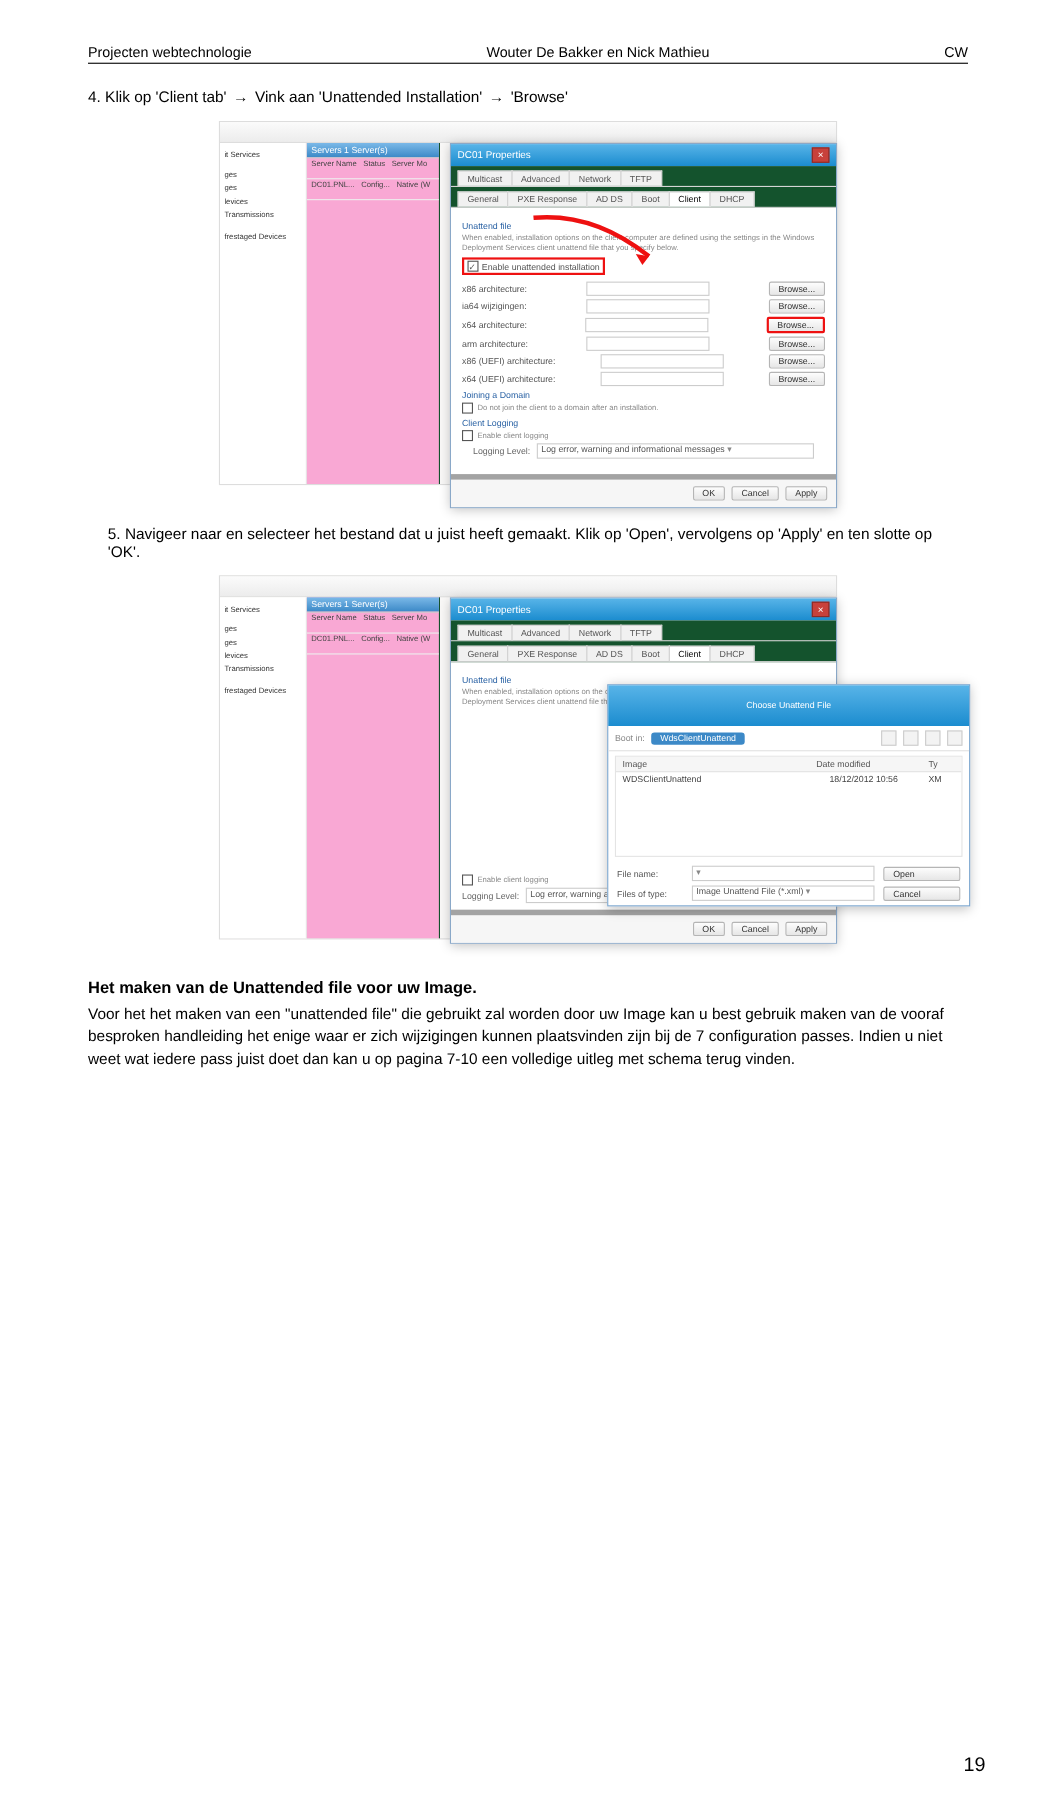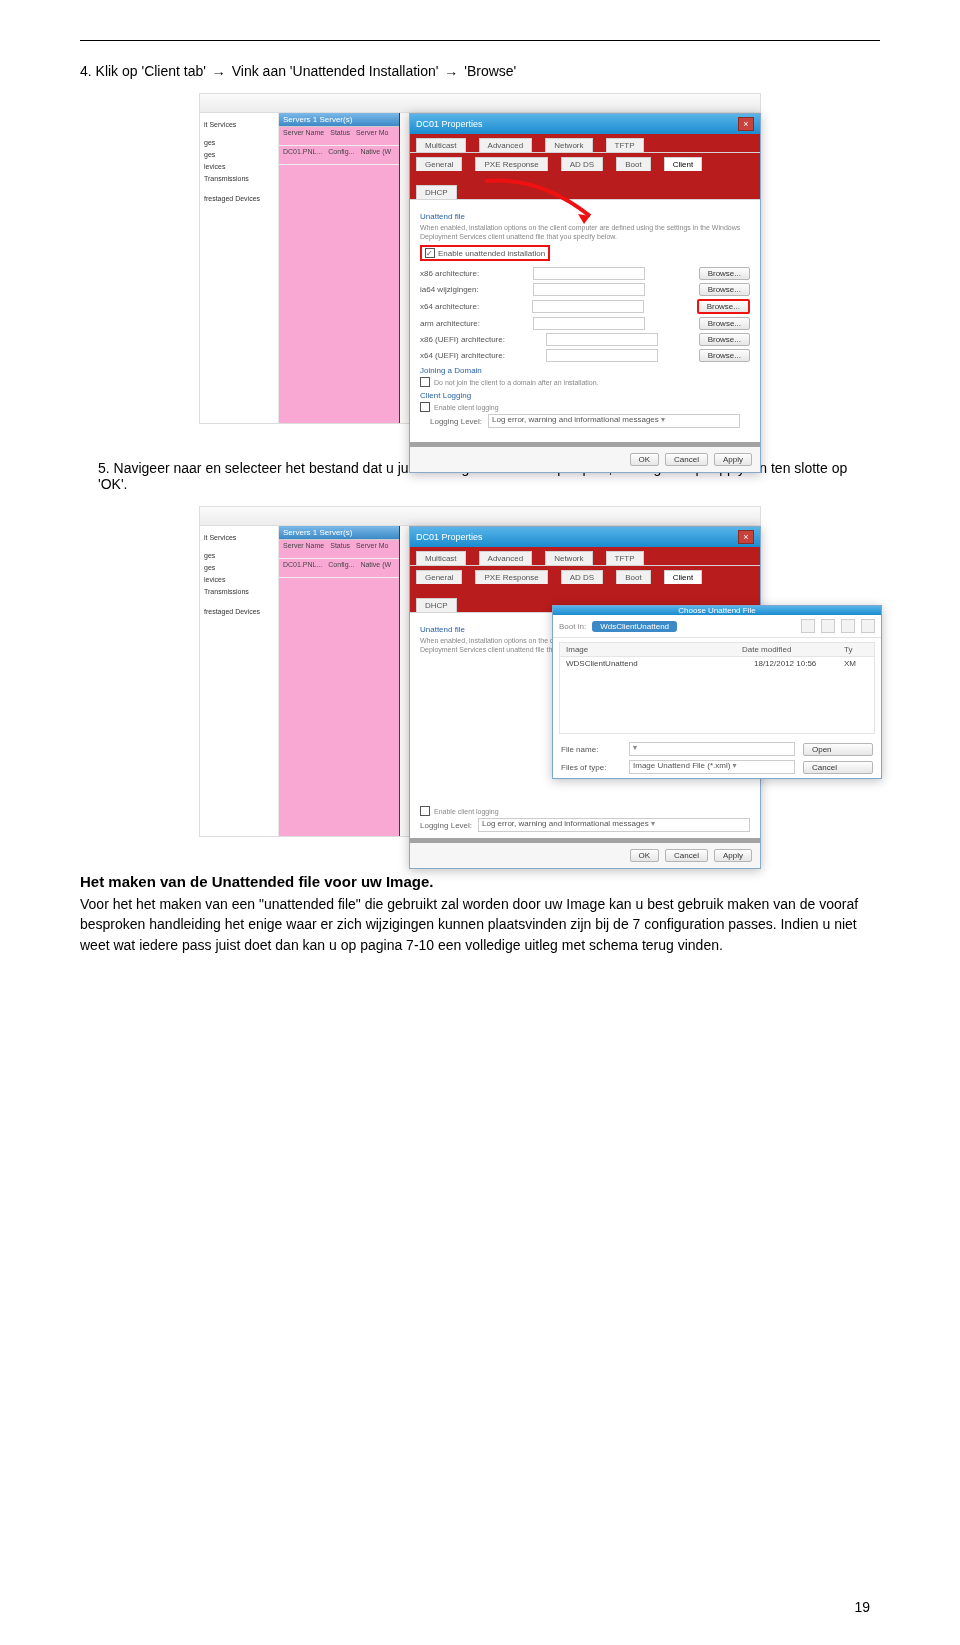--- a/index.html
+++ b/index.html
@@ -132,23 +132,23 @@
     background: #c8413b;
     color: #fff;
     display:flex;align-items:center;justify-content:center;
     font-size:9px;
     border: 1px solid #8c2a26;
   }
   .tabs {
     display: flex;
     flex-wrap: wrap;
     border-bottom: 1px solid #d5d5d5;
-    background: #b91c1c;
+    background: #14532d;
     padding: 4px 6px 0 6px;
-    gap: 14px;
+    gap: 0;
   }
   .tab {
     padding: 2px 8px;
     font-size: 8px;
     background: #f1f1f1;
     border: 1px solid #d0d0d0;
     border-bottom: none;
     color: #555;
     margin-right: -1px;
   }
@@ -225,21 +225,21 @@
     top: 78px;
     width: 328px;
     background: #fff;
     border: 1px solid #7aa6cf;
     box-shadow: 0 2px 10px rgba(0,0,0,.25);
     font-size: 8px;
   }
   .subdialog .titlebar2 {
     background: linear-gradient(#58b4e8,#1b8ccf);
     color: #fff;
-    padding: 0 6px;
+    padding: 14px 6px;
     font-size: 8px;
     text-align: center;
   }
   .file-head {
     display:flex;
     align-items:center;
     gap:6px;
     padding:4px 6px;
     border-bottom:1px solid #e2e2e2;
   }
@@ -293,29 +293,34 @@
     font-size: 15px;
     margin: 8px 0 4px 0;
   }
   .para {
     font-size: 14px;
     line-height: 1.45;
   }
   .page-num {
     position: absolute;
     bottom: 30px;
-    right: 90px;
-    font-size: 14px;
+    right: 64px;
+    font-size: 18px;
   }
 </style>
 </head>
 <body>
 
 <div class="page">
 
+  <div class="header-row">
+    <span>Projecten webtechnologie</span>
+    <span>Wouter De Bakker en Nick Mathieu</span>
+    <span>CW</span>
+  </div>
   <div class="header-underline"></div>
 
   <div class="step-line">
     <span>4. Klik op 'Client tab' </span>
     <span class="arrow">→</span>
     <span> Vink aan 'Unattended Installation' </span>
     <span class="arrow">→</span>
     <span> 'Browse'</span>
   </div>
 

